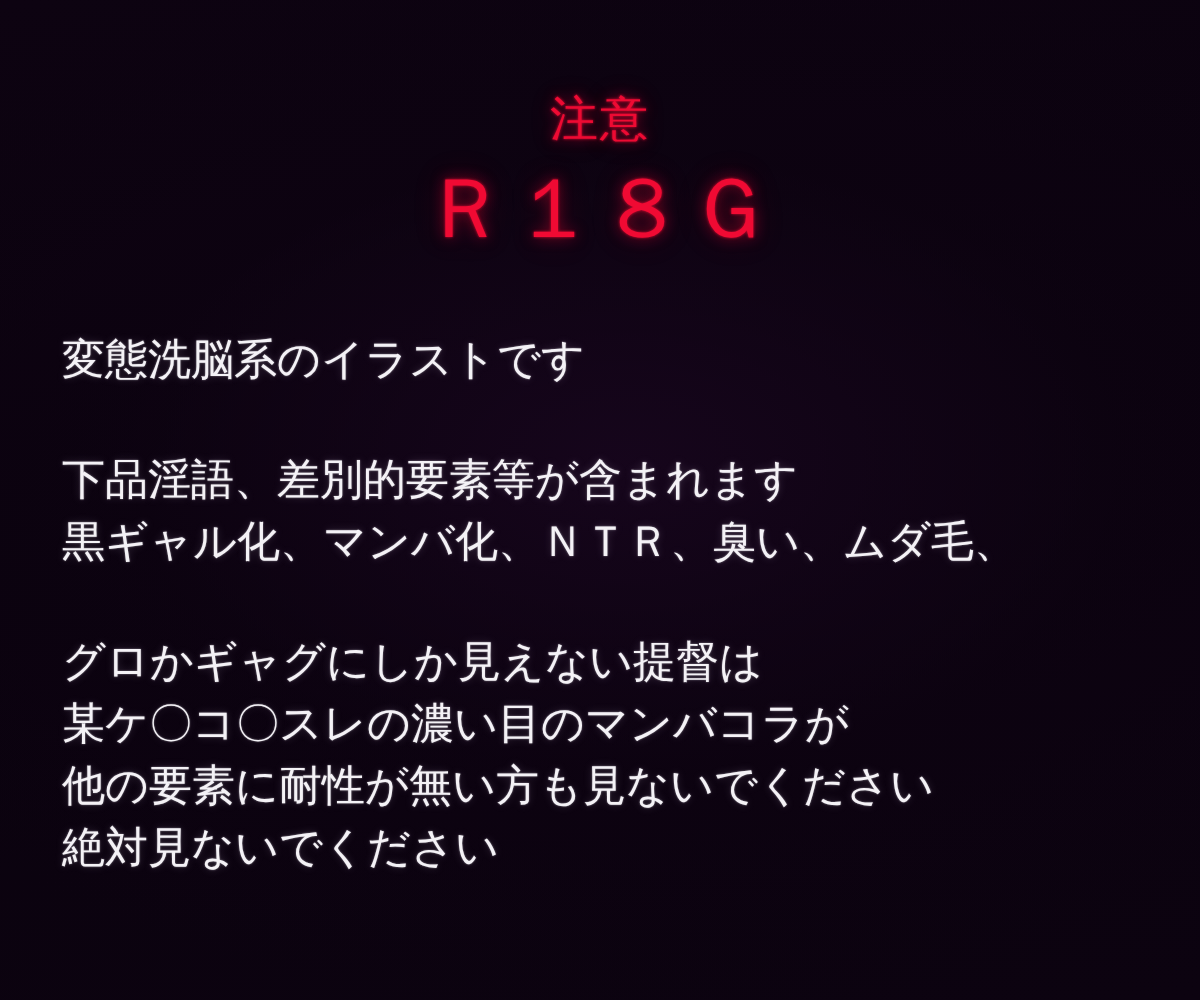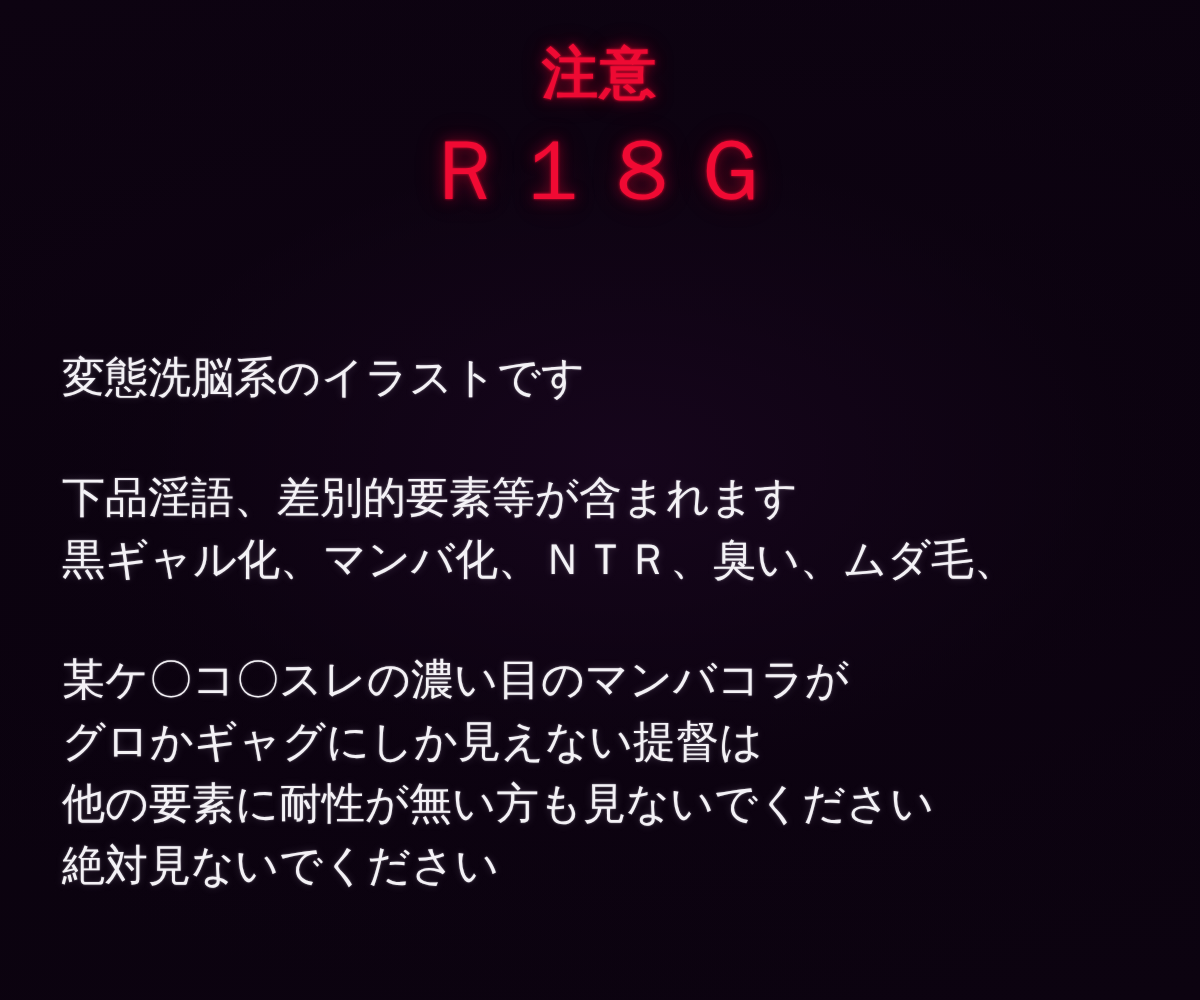--- a/index.html
+++ b/index.html
@@ -32,57 +32,54 @@
   
   .header-block {
     position: absolute;
     left: 0;
     top: 0;
     width: 1200px;
     text-align: center;
   }
 
   .caution-heading {
-    margin-top: 31px;
-    font-size: 56px;
+    margin-top: 76px;
+    font-size: 48px;
     line-height: 84px;
-    font-weight: 700;
+    font-weight: 400;
     color: #ee0a33;
     letter-spacing: 2px;
     text-shadow:
       0 0 3px rgba(238, 10, 51, 0.95),
       0 0 12px rgba(238, 10, 51, 0.55),
       0 0 26px rgba(210, 8, 44, 0.28);
   }
 
   .rating-heading {
-    margin-top: 14px;
     font-size: 84px;
     line-height: 96px;
     font-weight: 400;
     color: #f00a33;
     letter-spacing: 4px;
     text-shadow:
       0 0 3px rgba(240, 10, 51, 0.9),
       0 0 14px rgba(240, 10, 51, 0.5),
       0 0 30px rgba(210, 8, 44, 0.25);
-    font-family: Liberation Mono, monospace;
   }
 
   
   .body-text {
     position: absolute;
     left: 62px;
     top: 328px;
     width: 1100px;
   }
 
   .text-paragraph {
     margin-bottom: 58px;
-    margin-top: 18px;
   }
   .text-paragraph:last-child {
     margin-bottom: 0;
   }
 
   .text-line {
     font-size: 43px;
     line-height: 62px;
     font-weight: 400;
     color: #f4f2f6;
@@ -108,21 +105,21 @@
     <div class="text-paragraph">
       <div class="text-line">変態洗脳系のイラストです</div>
     </div>
 
     <div class="text-paragraph">
       <div class="text-line">下品淫語、差別的要素等が含まれます</div>
       <div class="text-line">黒ギャル化、マンバ化、ＮＴＲ、臭い、ムダ毛、</div>
     </div>
 
     <div class="text-paragraph">
+      <div class="text-line">グロかギャグにしか見えない提督は</div>
       <div class="text-line">某ケ〇コ〇スレの濃い目のマンバコラが</div>
-      <div class="text-line">グロかギャグにしか見えない提督は</div>
       <div class="text-line">他の要素に耐性が無い方も見ないでください</div>
       <div class="text-line">絶対見ないでください</div>
     </div>
 
   </div>
 
 </div>
 
 </body></html>

